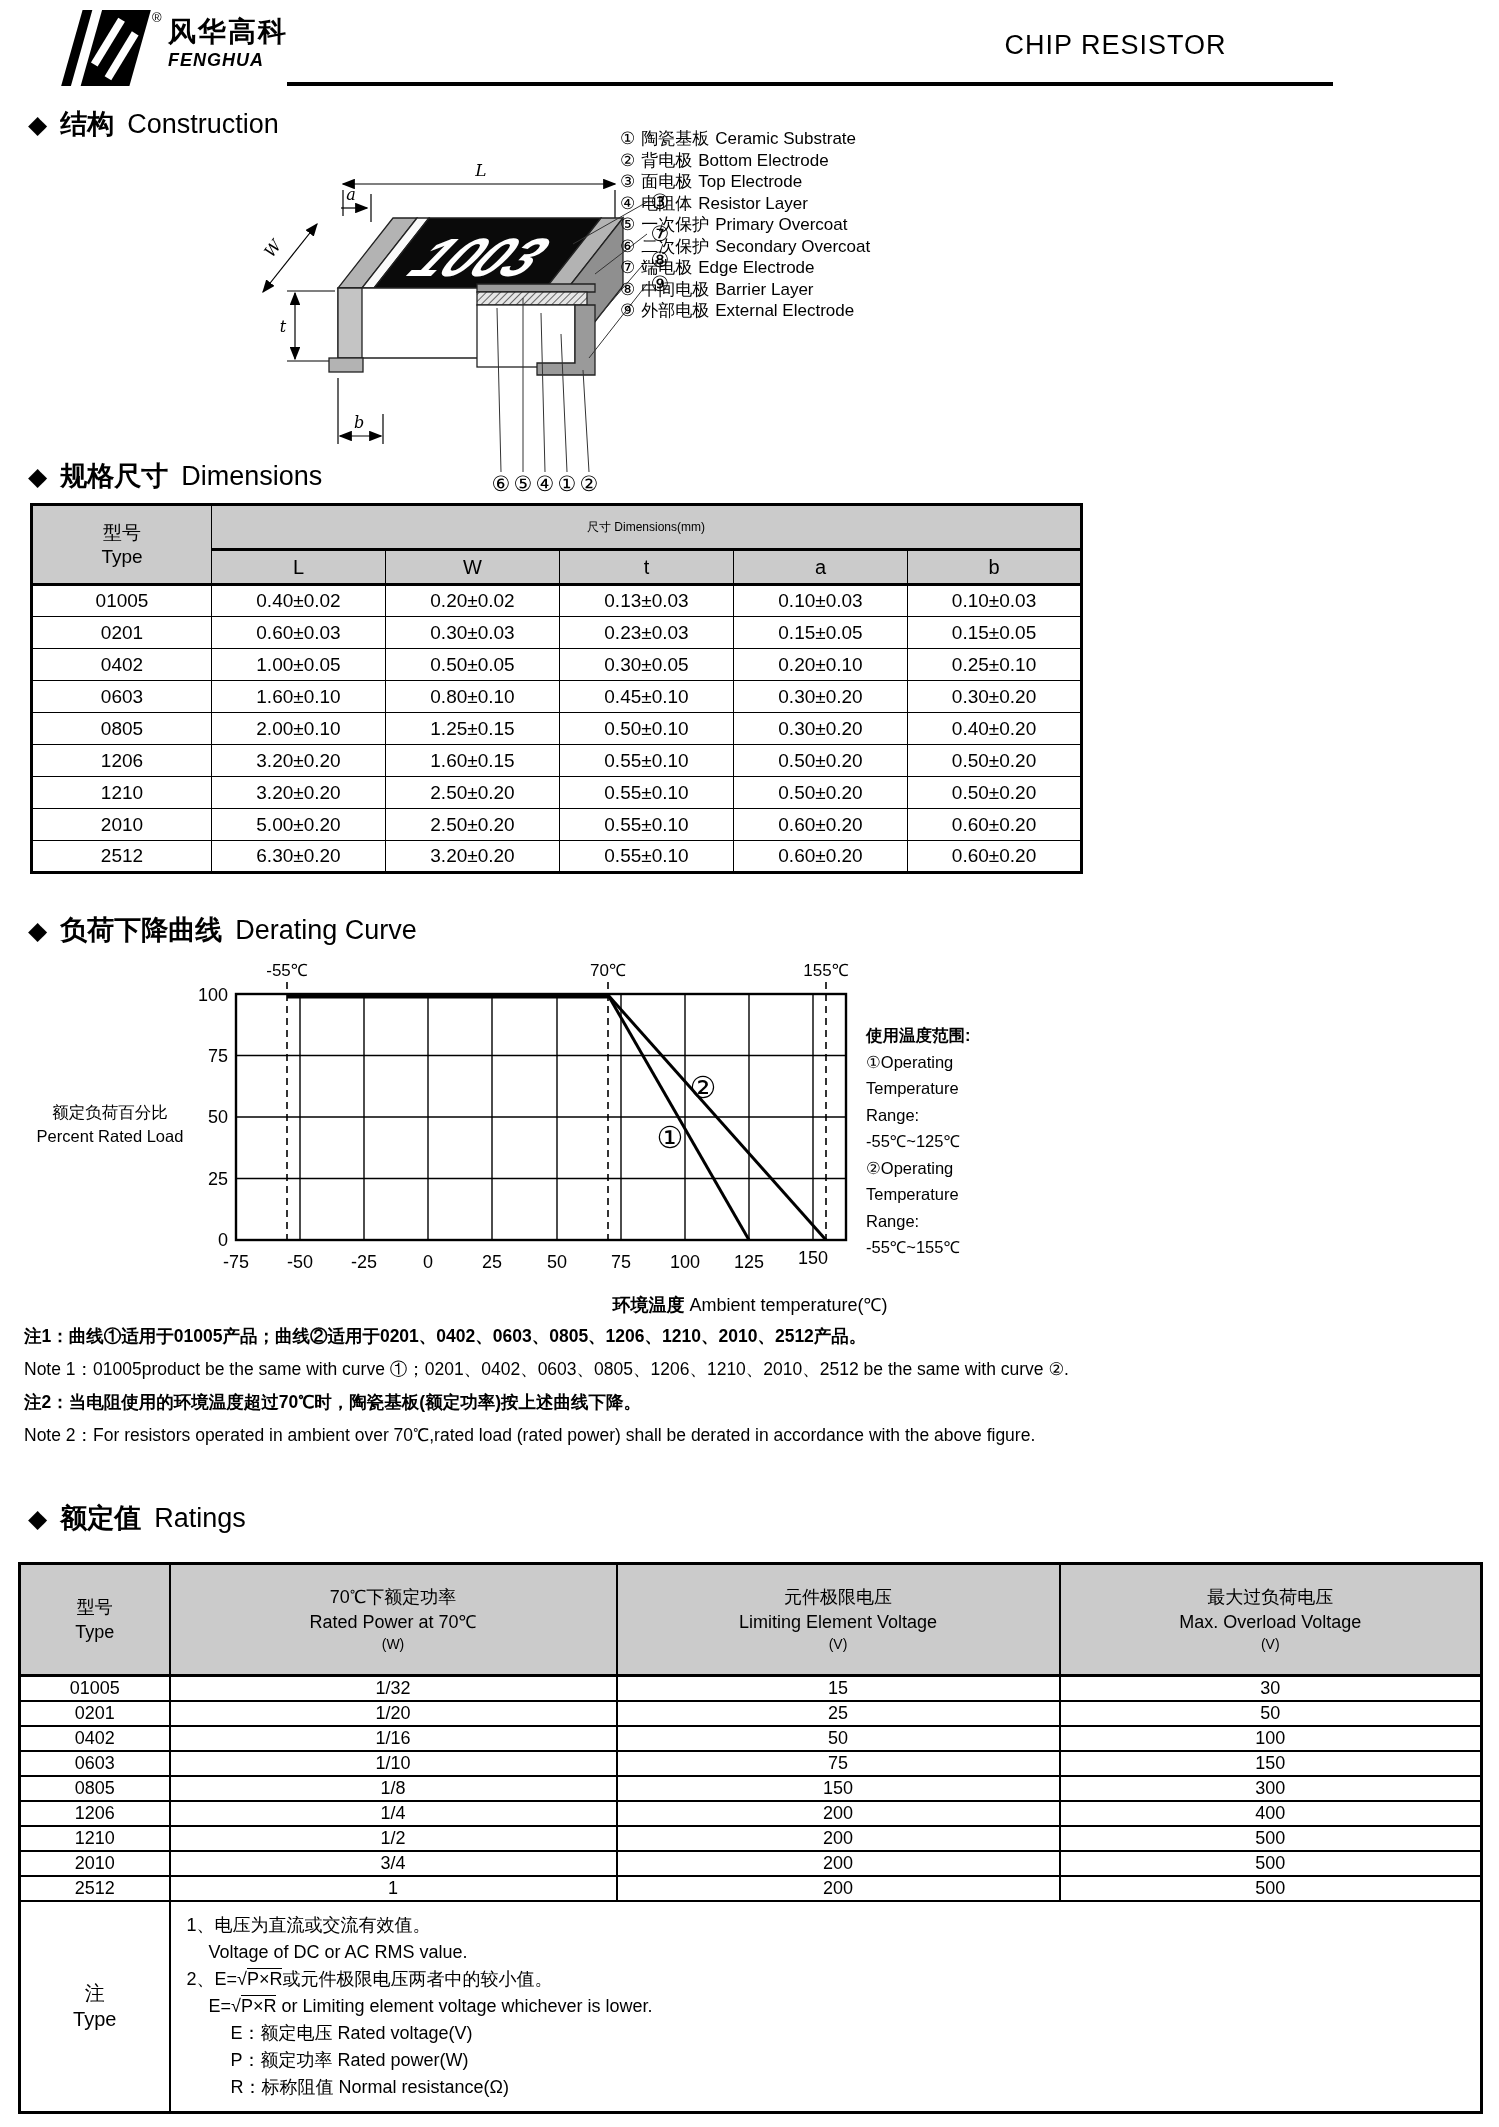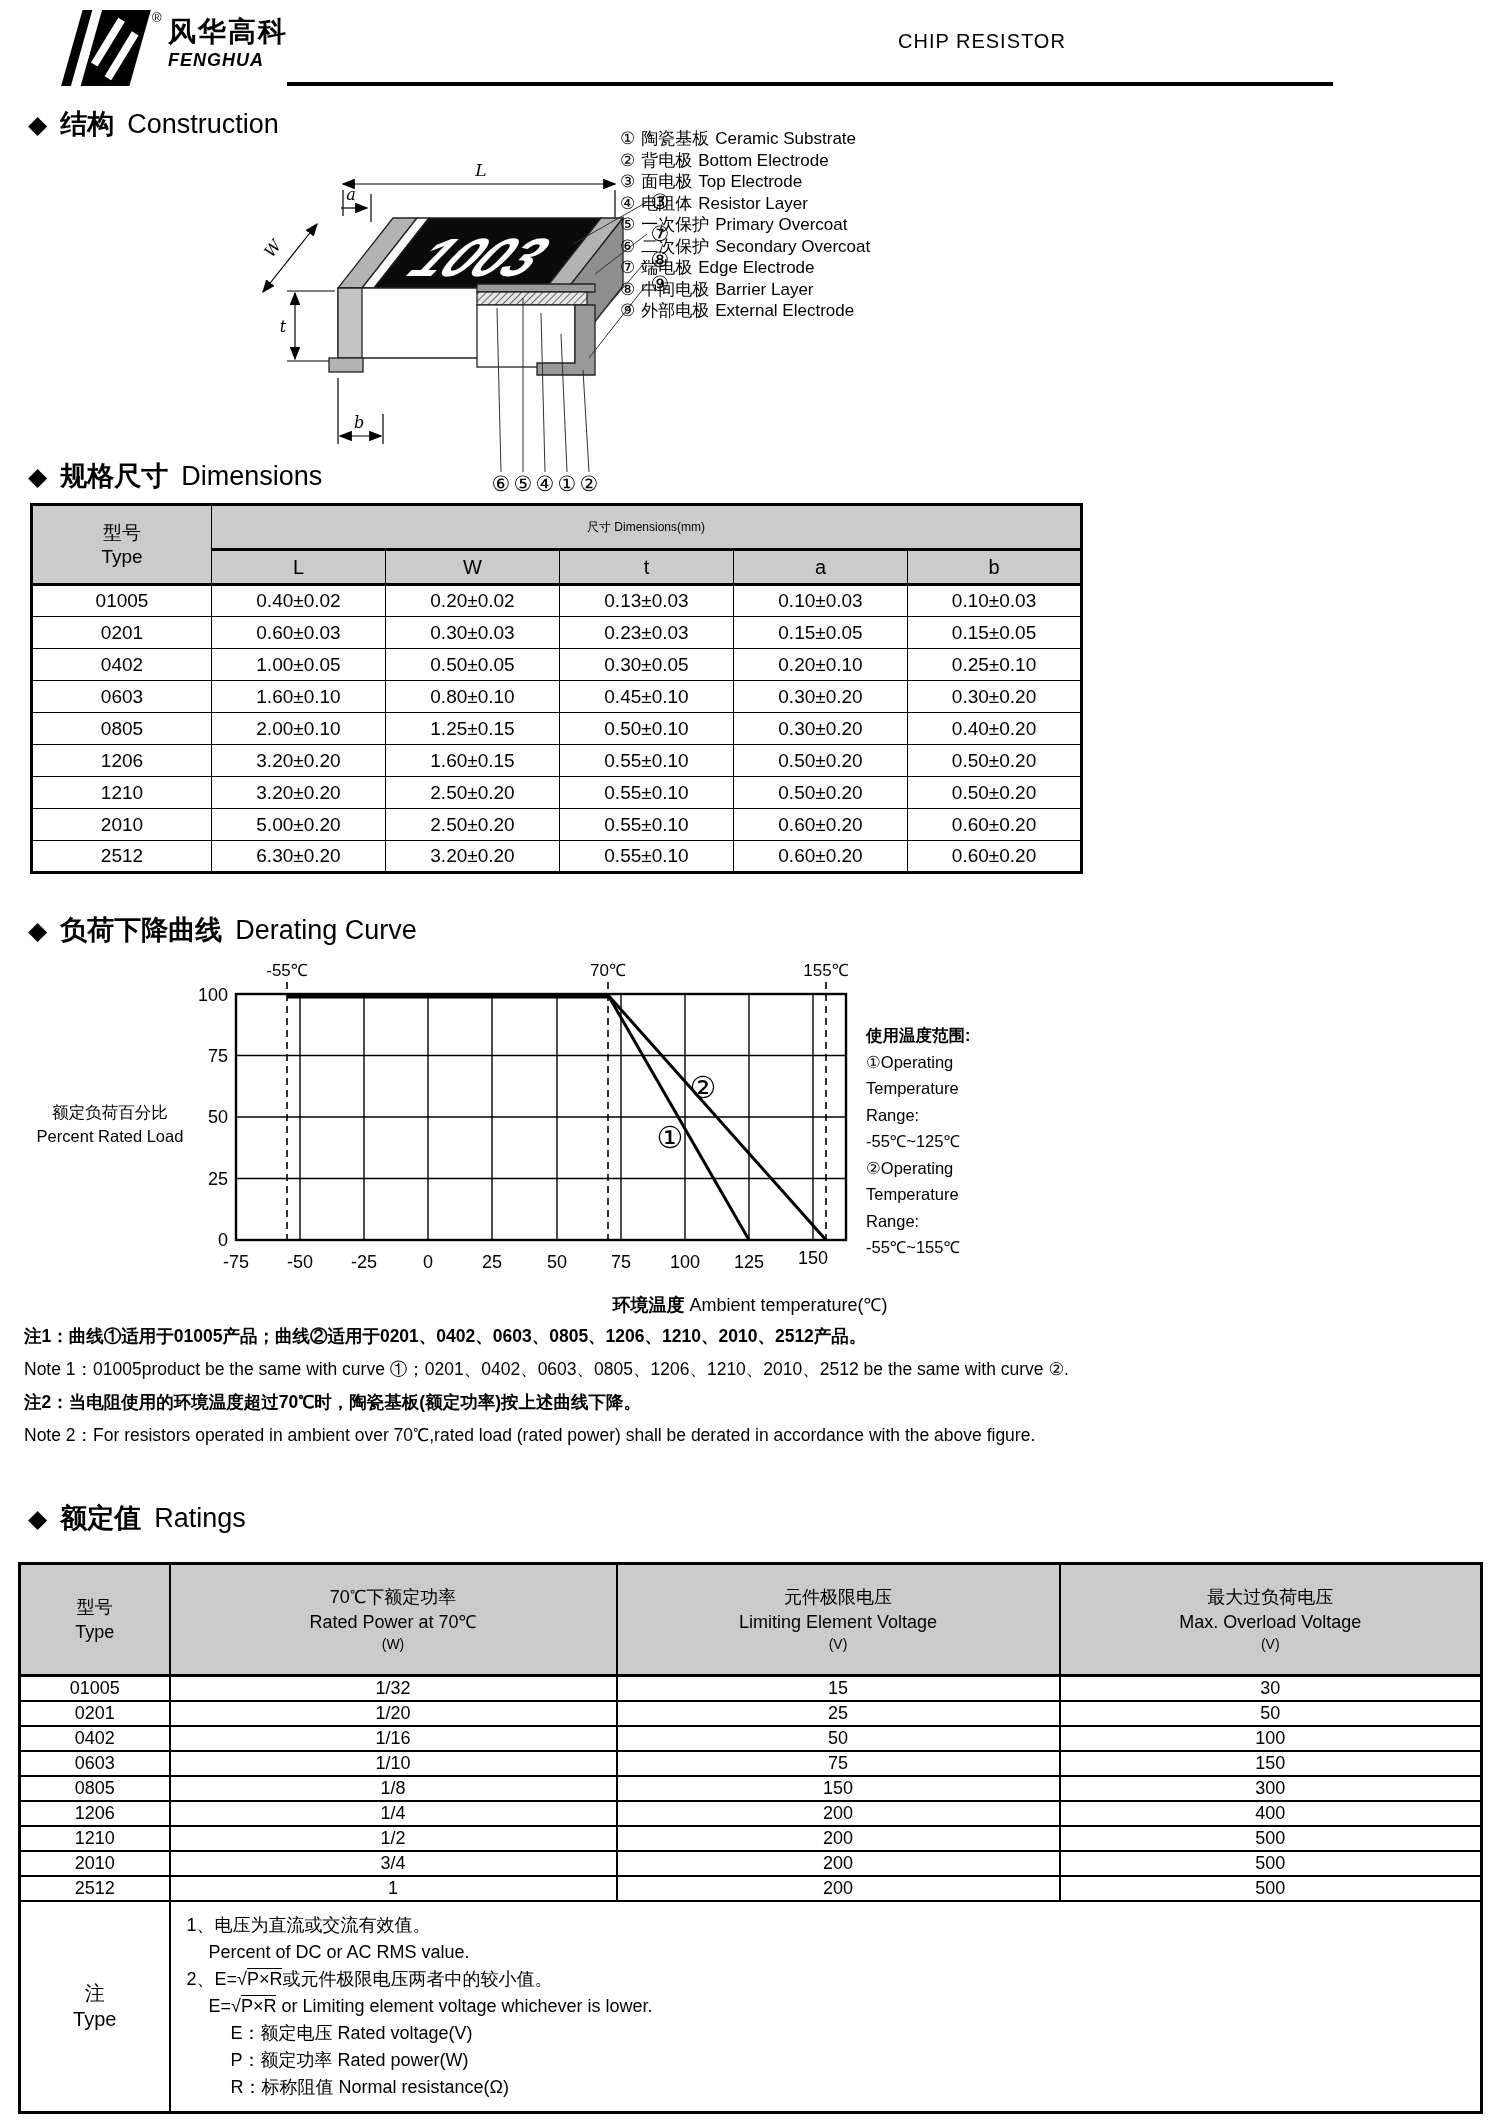--- a/index.html
+++ b/index.html
@@ -3,21 +3,21 @@
 <meta charset="utf-8">
 <style>
   html,body{margin:0;padding:0;background:#fff;}
   .page{position:relative;width:1499px;height:2127px;background:#fff;color:#000;
         font-family:"Liberation Sans",sans-serif;overflow:hidden;}
   .abs{position:absolute;}
   
   .logo-cn{font-size:28px;font-weight:bold;letter-spacing:2px;line-height:32px;}
   .logo-en{font-size:18px;font-weight:bold;letter-spacing:1px;line-height:24px;font-style:italic;}
   .reg{font-size:13px;}
-  .doc-title{font-size:20px;letter-spacing:1px;text-align:left;width:435px;}
+  .doc-title{font-size:27px;letter-spacing:1px;text-align:center;width:435px;}
   .hrule{background:#000;height:4px;}
   
   .sec-title{display:flex;align-items:center;gap:13px;font-size:27px;white-space:nowrap;}
   .sec-title .diamond{font-size:25px;}
   .sec-title .cn{font-weight:bold;}
   
   .legend-item{font-size:17px;line-height:21.5px;white-space:nowrap;}
   .legend-item .num{margin-right:6px;}
   .legend-item .cn{margin-right:6px;}
   
@@ -446,21 +446,21 @@
           <td>500</td>
         </tr>
     <tr style="height:208px">
       <td>
         <div class="note-label">注</div>
         <div class="note-label">Type</div>
       </td>
       <td class="note-cell" colspan="3">
         <div class="note-lines">
           <div>1、电压为直流或交流有效值。</div>
-          <div class="ind1">Percent of DC or AC RMS value.</div>
+          <div class="ind1">Voltage of DC or AC RMS value.</div>
           <div><span>2、E=</span><span>√</span><span class="rad">P×R</span><span>或元件极限电压两者中的较小值。</span></div>
           <div class="ind1"><span>E=</span><span>√</span><span class="rad">P×R</span><span> or Limiting element voltage whichever is lower.</span></div>
           <div class="ind2">E：额定电压 Rated voltage(V)</div>
           <div class="ind2">P：额定功率 Rated power(W)</div>
           <div class="ind2">R：标称阻值 Normal resistance(Ω)</div>
         </div>
       </td>
     </tr>
   </tbody>
     </table>

